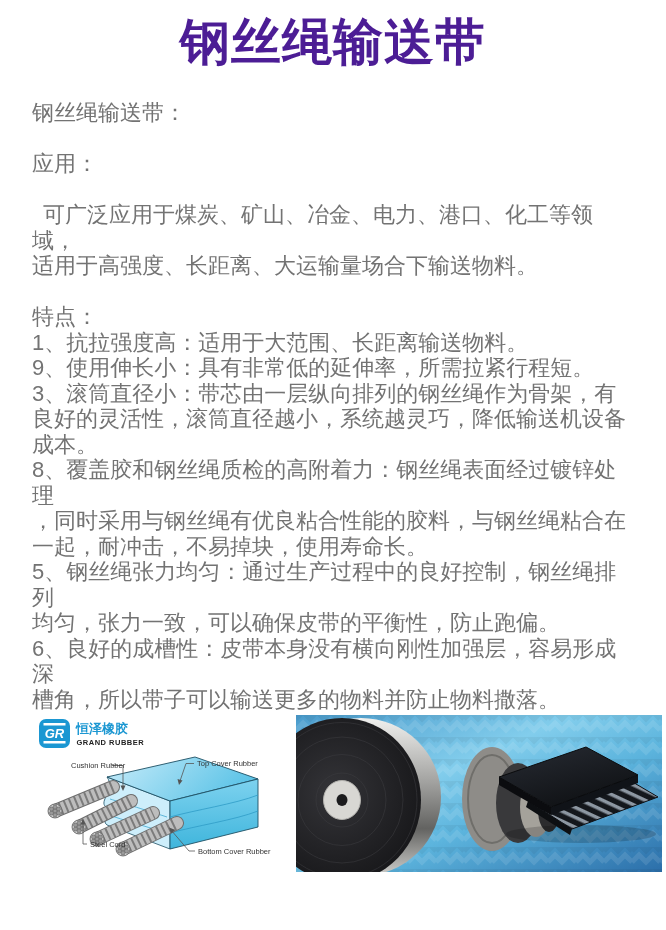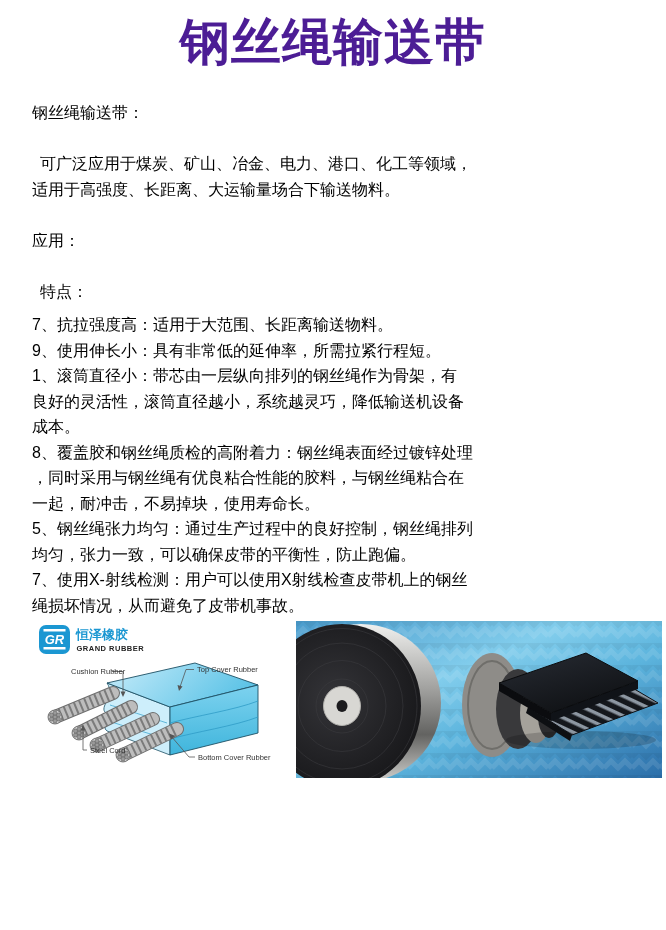--- a/index.html
+++ b/index.html
@@ -12,61 +12,61 @@
     margin: 14px 10px 0 10px;
     text-align: center;
     font-size: 50px;
     line-height: 56px;
     font-weight: 700;
     letter-spacing: 1px;
     color: #4c1d95;
   }
   .textcol {
     margin: 30px 30px 0 32px;
-    font-size: 16px;
+    font-size: 22px;
     line-height: 25.5px;
-    color: #000000;
+    color: #737373;
   }
   .block { white-space: pre-line; margin: 0 0 25.5px 0; }
-  .block.tight { margin: 8px; }
+  .block.tight { margin: 0; }
   .feature { white-space: pre-line; margin: 0; }
   .images-row {
     display: flex;
     align-items: flex-start;
     margin: 3px 0 0 35px;
     gap: 24px;
   }
   .diagram-figure { width: 237px; height: 158px; background: #fff; }
   .photo-figure  { width: 366px; height: 157px; }
   svg { display: block; overflow: hidden; }
   svg text { font-family: "Liberation Sans", sans-serif; }
 </style>
 </head>
 <body>
 
 <div class="page-title">钢丝绳输送带</div>
 
 <div class="textcol">
   <div class="block">钢丝绳输送带：</div>
+  <div class="block">应用：</div>
   <div class="block"> 可广泛应用于煤炭、矿山、冶金、电力、港口、化工等领域，
 适用于高强度、长距离、大运输量场合下输送物料。</div>
-  <div class="block">应用：</div>
   <div class="block tight">特点：</div>
-  <div class="feature">7、抗拉强度高：适用于大范围、长距离输送物料。</div>
+  <div class="feature">1、抗拉强度高：适用于大范围、长距离输送物料。</div>
   <div class="feature">9、使用伸长小：具有非常低的延伸率，所需拉紧行程短。</div>
-  <div class="feature">1、滚筒直径小：带芯由一层纵向排列的钢丝绳作为骨架，有
+  <div class="feature">3、滚筒直径小：带芯由一层纵向排列的钢丝绳作为骨架，有
 良好的灵活性，滚筒直径越小，系统越灵巧，降低输送机设备
 成本。</div>
   <div class="feature">8、覆盖胶和钢丝绳质检的高附着力：钢丝绳表面经过镀锌处理
 ，同时采用与钢丝绳有优良粘合性能的胶料，与钢丝绳粘合在
 一起，耐冲击，不易掉块，使用寿命长。</div>
   <div class="feature">5、钢丝绳张力均匀：通过生产过程中的良好控制，钢丝绳排列
 均匀，张力一致，可以确保皮带的平衡性，防止跑偏。</div>
-  <div class="feature">7、使用X-射线检测：用户可以使用X射线检查皮带机上的钢丝
-绳损坏情况，从而避免了皮带机事故。</div>
+  <div class="feature">6、良好的成槽性：皮带本身没有横向刚性加强层，容易形成深
+槽角，所以带子可以输送更多的物料并防止物料撒落。</div>
 </div>
 
 <div class="images-row">
 
   <div class="diagram-figure">
     <svg width="237" height="158" viewBox="0 0 474 316">
       <defs>
         <linearGradient id="topFace" x1="0" y1="0" x2="1" y2="0.3">
           <stop offset="0" stop-color="#c8ecfa"></stop>
           <stop offset="1" stop-color="#5ec4e7"></stop>

